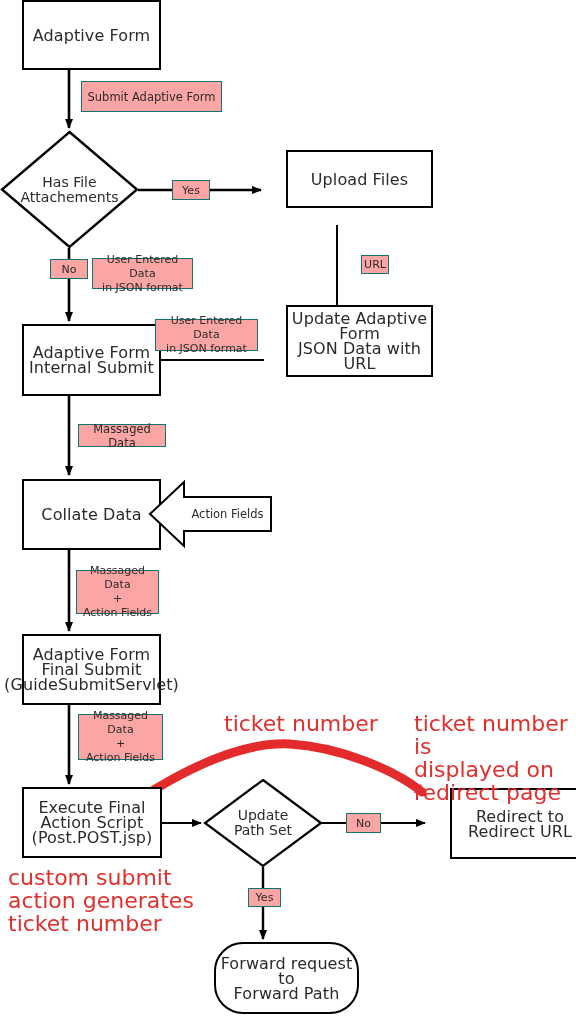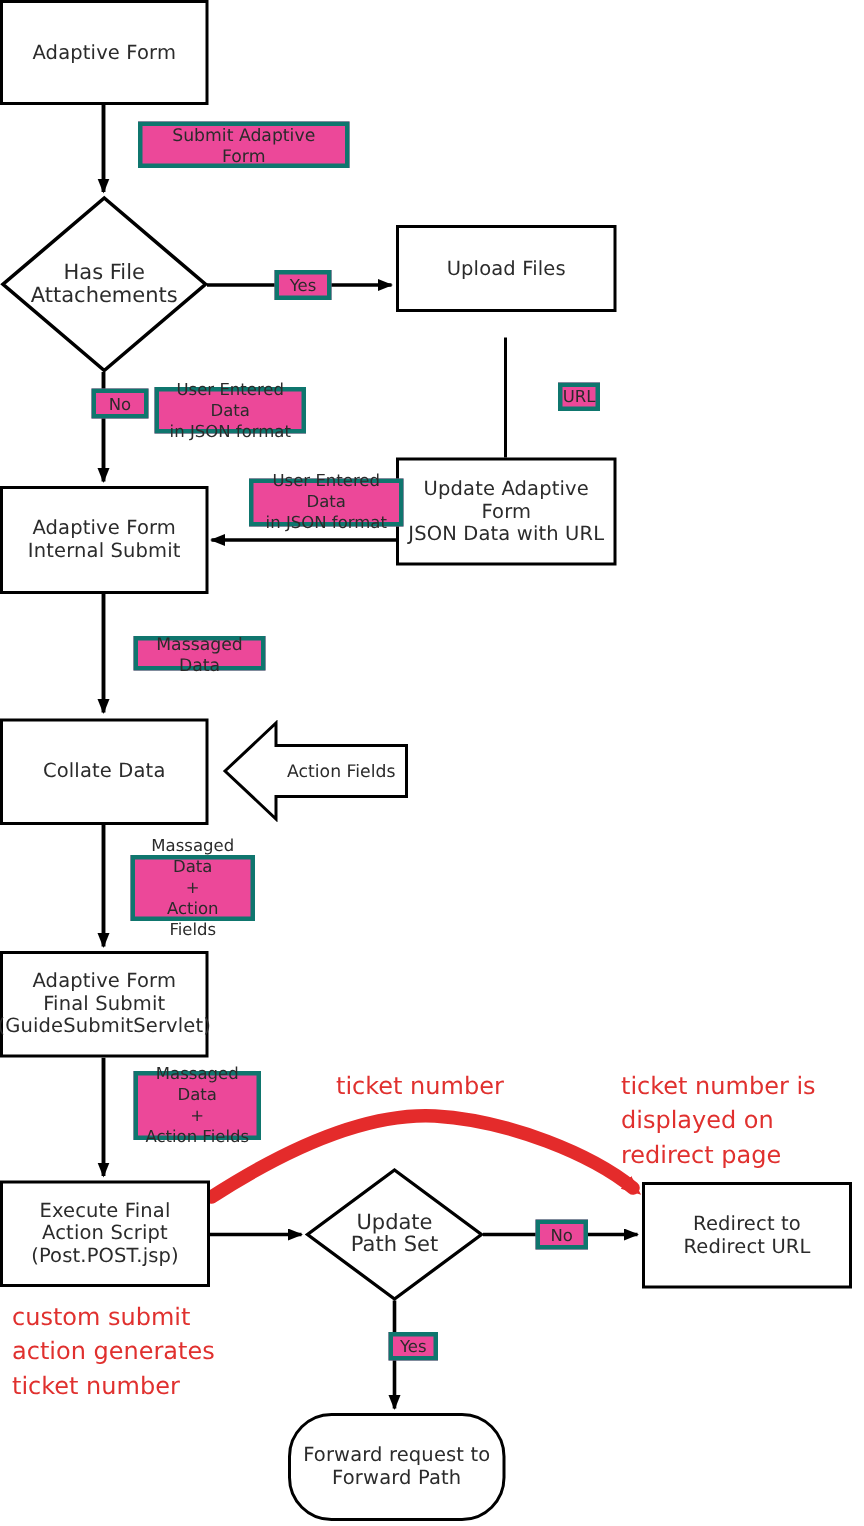--- a/index.html
+++ b/index.html
@@ -28,39 +28,39 @@
   .node {
     position: absolute;
     box-sizing: border-box;
     border: 2px solid #000000;
     background: #ffffff;
     display: flex;
     align-items: center;
     justify-content: center;
     text-align: center;
     color: #2b2b2b;
-    font-size: 13px;
+    font-size: 16px;
     line-height: 15px;
     letter-spacing: 0.1px;
+    margin-left: 22px;
   }
   .edge-label {
     position: absolute;
     box-sizing: border-box;
-    border: 3px solid #0f766e;
-    background: #ec4899;
+    border: 1px solid #0f766e;
+    background: #fca5a5;
     display: flex;
     align-items: center;
     justify-content: center;
     text-align: center;
     color: #2b2b2b;
     font-size: 11.5px;
     line-height: 14px;
     white-space: pre-line;
     padding: 1px 4px;
-    margin-left: 11px;
   }
   .edge-label.small {
     font-size: 11px;
     line-height: 13px;
     padding: 0 4px;
   }
   .diamond-wrap {
     position: absolute;
   }
   .diamond-wrap svg {
@@ -79,21 +79,21 @@
     justify-content: center;
     text-align: center;
     color: #2b2b2b;
     font-size: 14px;
     line-height: 15px;
     white-space: pre-line;
   }
   .annot {
     position: absolute;
     color: #e0302e;
-    font-size: 16px;
+    font-size: 22px;
     line-height: 23px;
     white-space: pre-line;
     font-family: "DejaVu Sans", sans-serif;
   }
   .arrow-shape {
     position: absolute;
   }
   .arrow-shape .label {
     position: absolute;
     display: flex;

